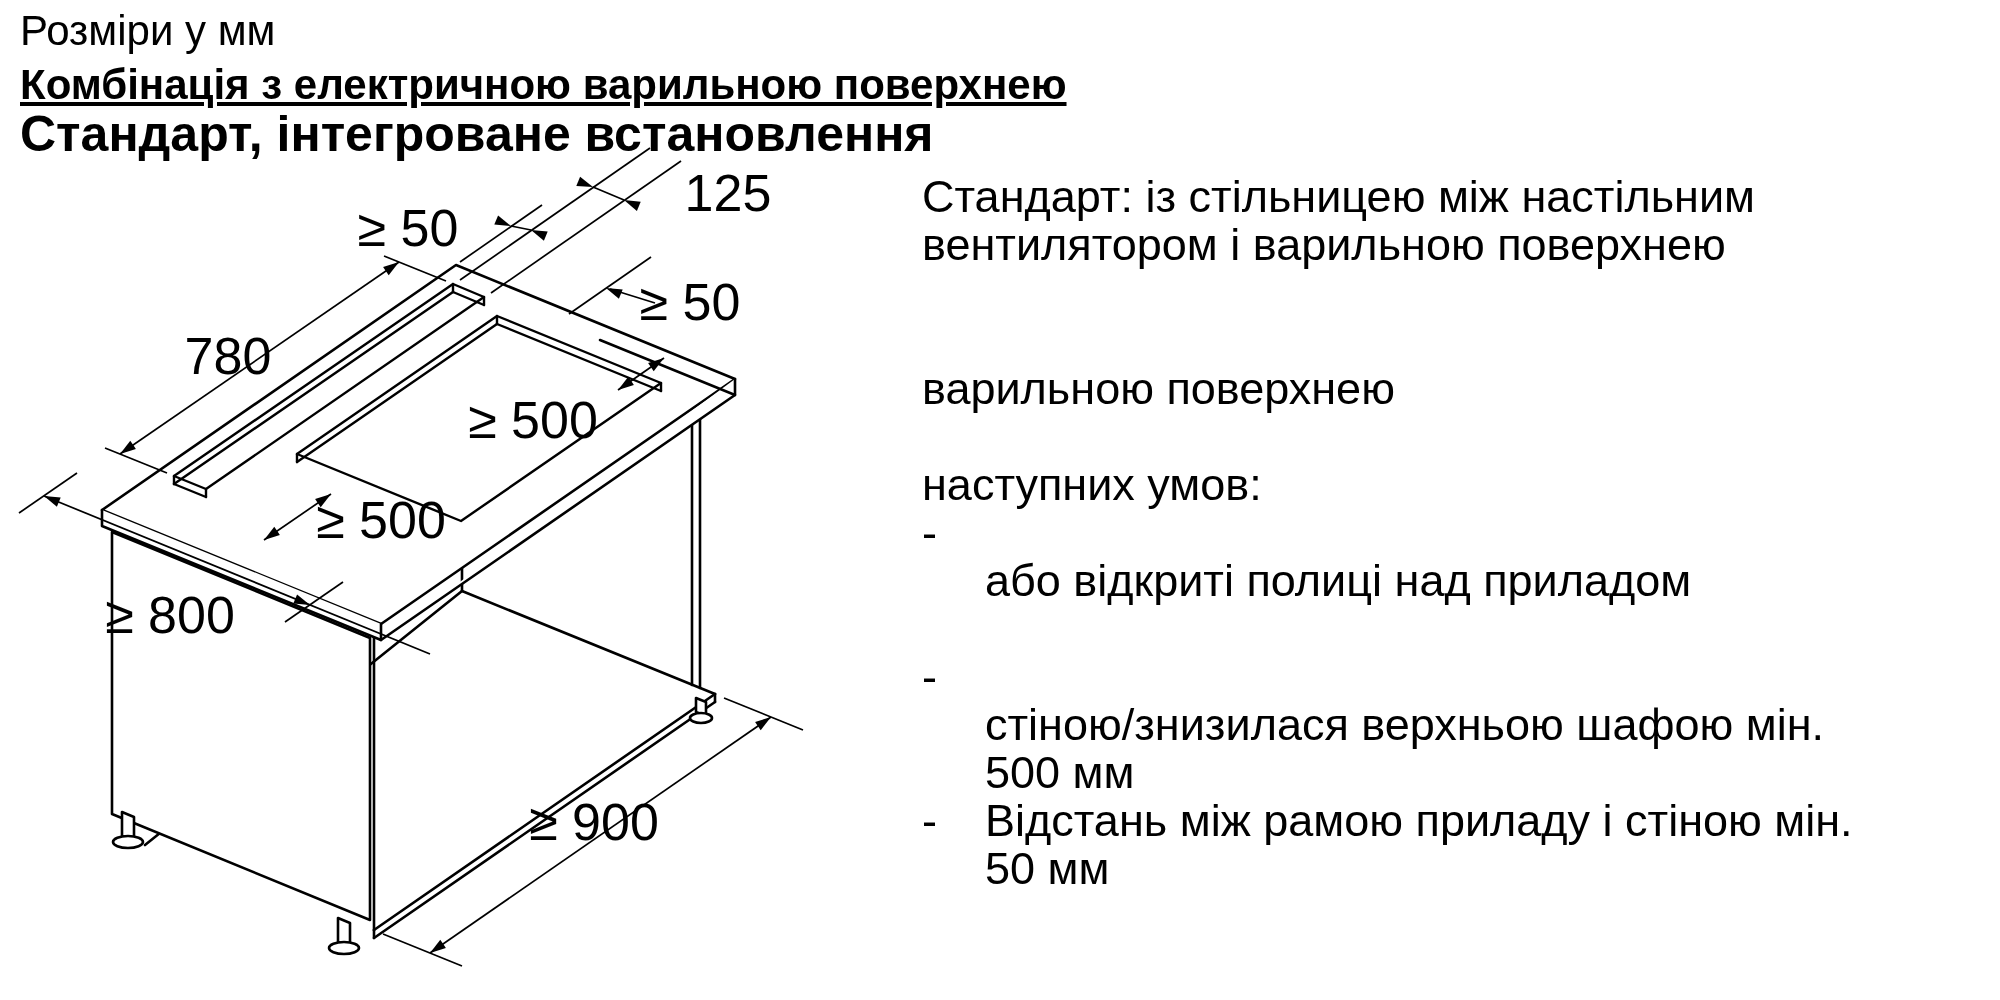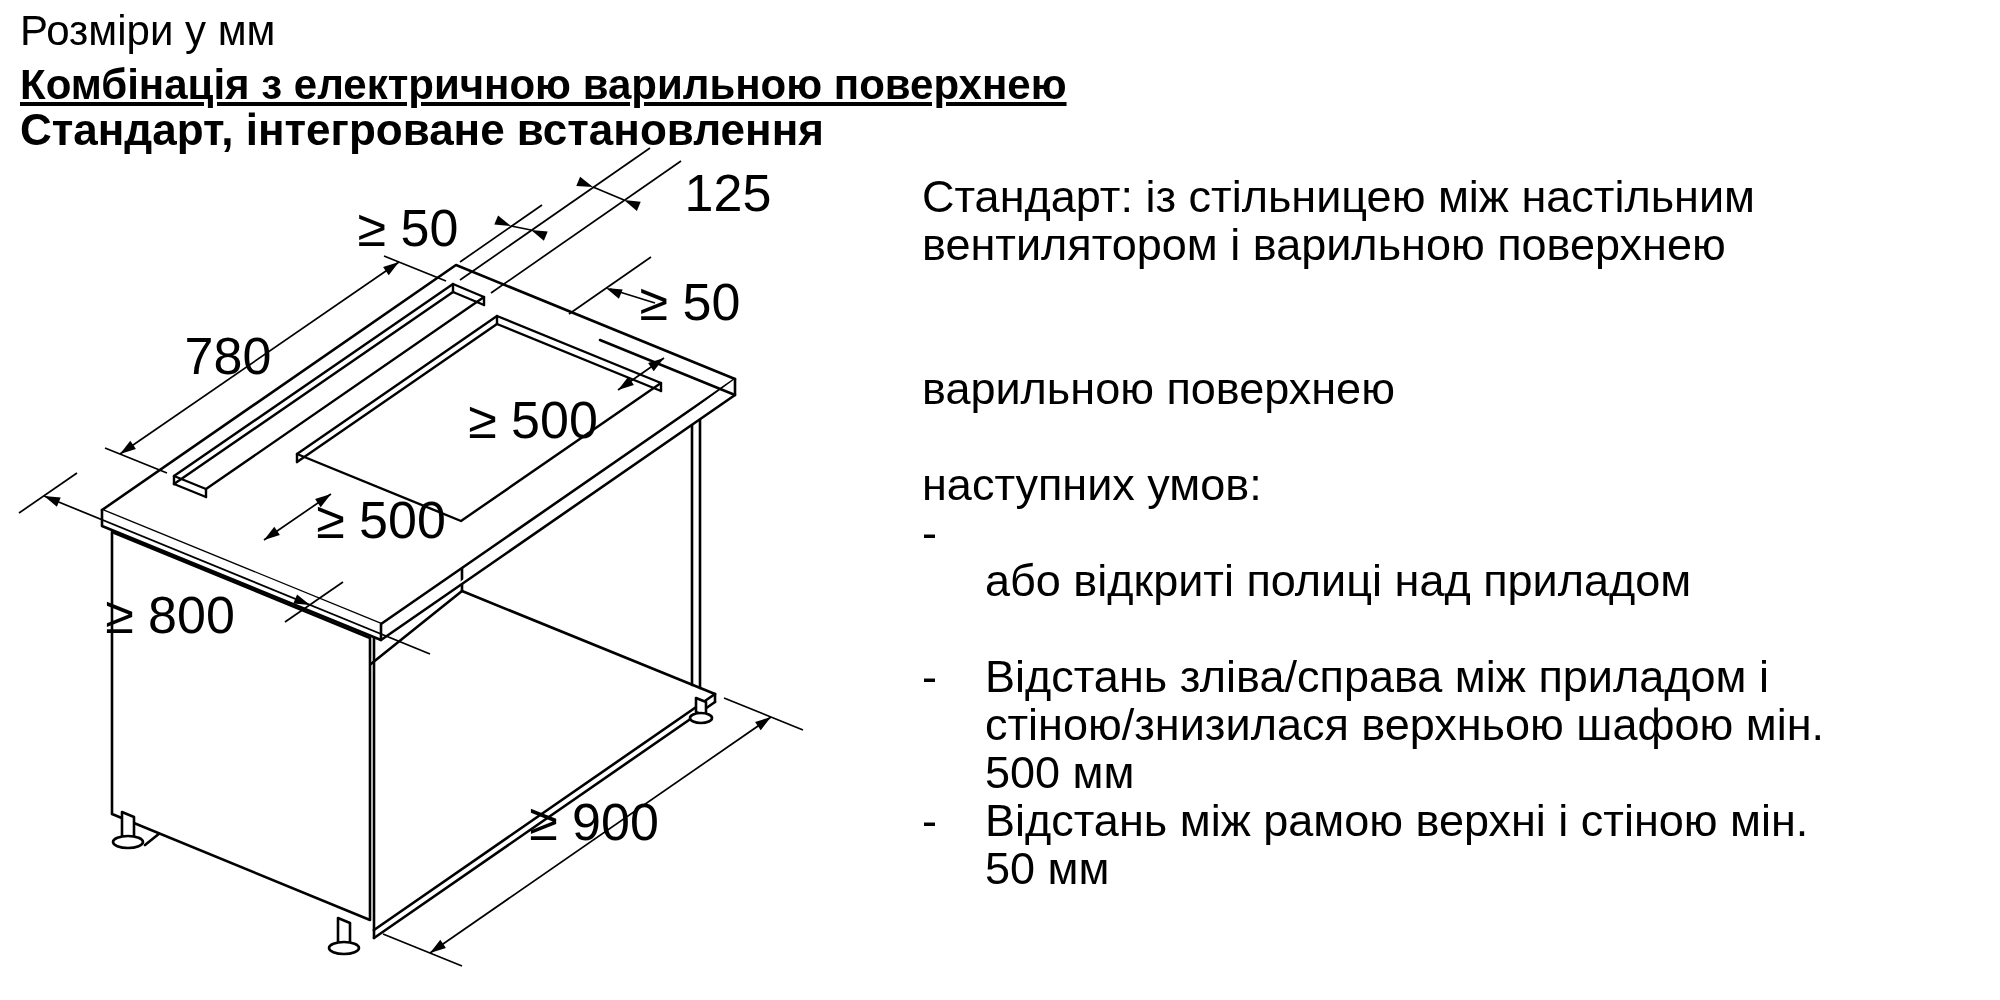--- a/index.html
+++ b/index.html
@@ -1,21 +1,21 @@
 <!DOCTYPE html>
 <html><head>
 <meta charset="utf-8">
 <style>
   html,body{margin:0;padding:0;background:#fff;}
   body{width:2000px;height:1000px;position:relative;overflow:hidden;
        font-family:"Liberation Sans","DejaVu Sans",sans-serif;color:#000;}
   .hdr{position:absolute;left:20px;white-space:nowrap;}
   .hdr-l1{top:7px;font-size:42px;font-weight:400;}
   .hdr-l2{top:61px;font-size:42px;font-weight:700;text-decoration:underline;}
-  .hdr-l3{top:105px;font-size:44px;font-weight:700;}
+  .hdr-l3{top:105px;font-size:50px;font-weight:700;}
   #diagram{position:absolute;left:0;top:0;}
   .notes{position:absolute;left:0;top:0;width:2000px;height:1000px;}
   .tline{position:absolute;font-size:45px;line-height:48px;white-space:nowrap;}
   .dash{position:absolute;font-size:45px;line-height:48px;}
   svg text{font-family:"Liberation Sans","DejaVu Sans",sans-serif;font-size:52px;fill:#000;}
 </style>
 </head>
 <body>
 
 <div class="hdr hdr-l1">Розміри у мм</div>
@@ -150,20 +150,19 @@
   <div class="tline" style="left:922px;top:173px">Стандарт: із стільницею між настільним</div>
   <div class="tline" style="left:922px;top:221px">вентилятором і варильною поверхнею</div>
 
   <div class="tline" style="left:922px;top:365px">варильною поверхнею</div>
   <div class="tline" style="left:922px;top:461px">наступних умов:</div>
 
   <div class="dash" style="left:922px;top:509px">-</div>
   <div class="tline" style="left:985px;top:557px">або відкриті полиці над приладом</div>
 
   <div class="dash" style="left:922px;top:653px">-</div>
-  <div class="tline" style="left:985px;top:653px">Відстань зліва/справа між приладом і</div>
   <div class="tline" style="left:985px;top:701px">стіною/знизилася верхньою шафою мін.</div>
   <div class="tline" style="left:985px;top:749px">500 мм</div>
 
   <div class="dash" style="left:922px;top:797px">-</div>
-  <div class="tline" style="left:985px;top:797px">Відстань між рамою верхні і стіною мін.</div>
+  <div class="tline" style="left:985px;top:797px">Відстань між рамою приладу і стіною мін.</div>
   <div class="tline" style="left:985px;top:845px">50 мм</div>
 </div>
 
 </body></html>

